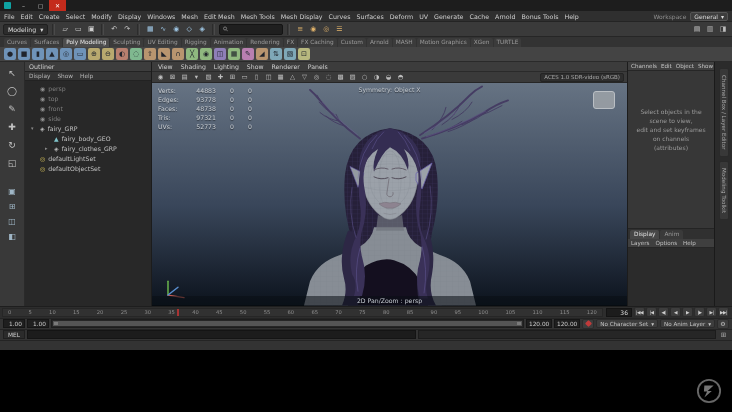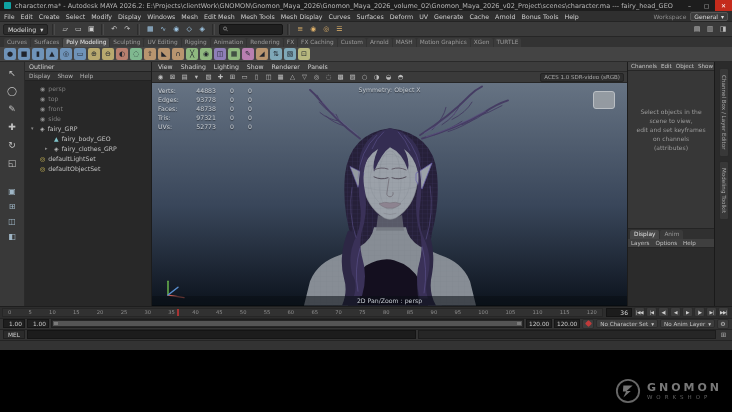--- a/index.html
+++ b/index.html
@@ -194,21 +194,20 @@
   .wm-line1 { font-size:11px; font-weight:bold; letter-spacing:3px; color:#8e8e8e; }
   .wm-line2 { font-size:5.5px; letter-spacing:4px; color:#767676; }
 </style>
 </head>
 <body>
 
 <div id="app">
 
   <div class="titlebar">
     <div class="maya-logo"></div>
-    <div class="title-text">character.ma* - Autodesk MAYA 2026.2: E:\Projects\clientWork\GNOMON\Gnomon_Maya_2026\Gnomon_Maya_2026_volume_02\Gnomon_Maya_2026_v02_Project\scenes\character.ma --- fairy_head_GEO</div>
     <div class="win-controls">
       <div class="win-btn">–</div>
       <div class="win-btn">▢</div>
       <div class="win-btn close">✕</div>
     </div>
   </div>
 
   <div class="menubar">
 
       <span class="menu-item">File</span>
@@ -768,19 +767,15 @@
     <span></span>
   </div>
 
   <div class="blackbar"></div>
 
   <div class="watermark">
     <svg width="26" height="26" viewBox="0 0 28 28">
       <circle cx="14" cy="14" r="12" fill="none" stroke="#7a7a7a" stroke-width="2"></circle>
       <path d="M9,8 H19 L12.5,14 H17 L9,21 L12,14.5 H8.5 Z" fill="#8a8a8a"></path>
     </svg>
-    <div class="wm-text">
-      <span class="wm-line1">GNOMON</span>
-      <span class="wm-line2">WORKSHOP</span>
-    </div>
   </div>
 
 </div>
 
 </body></html>

